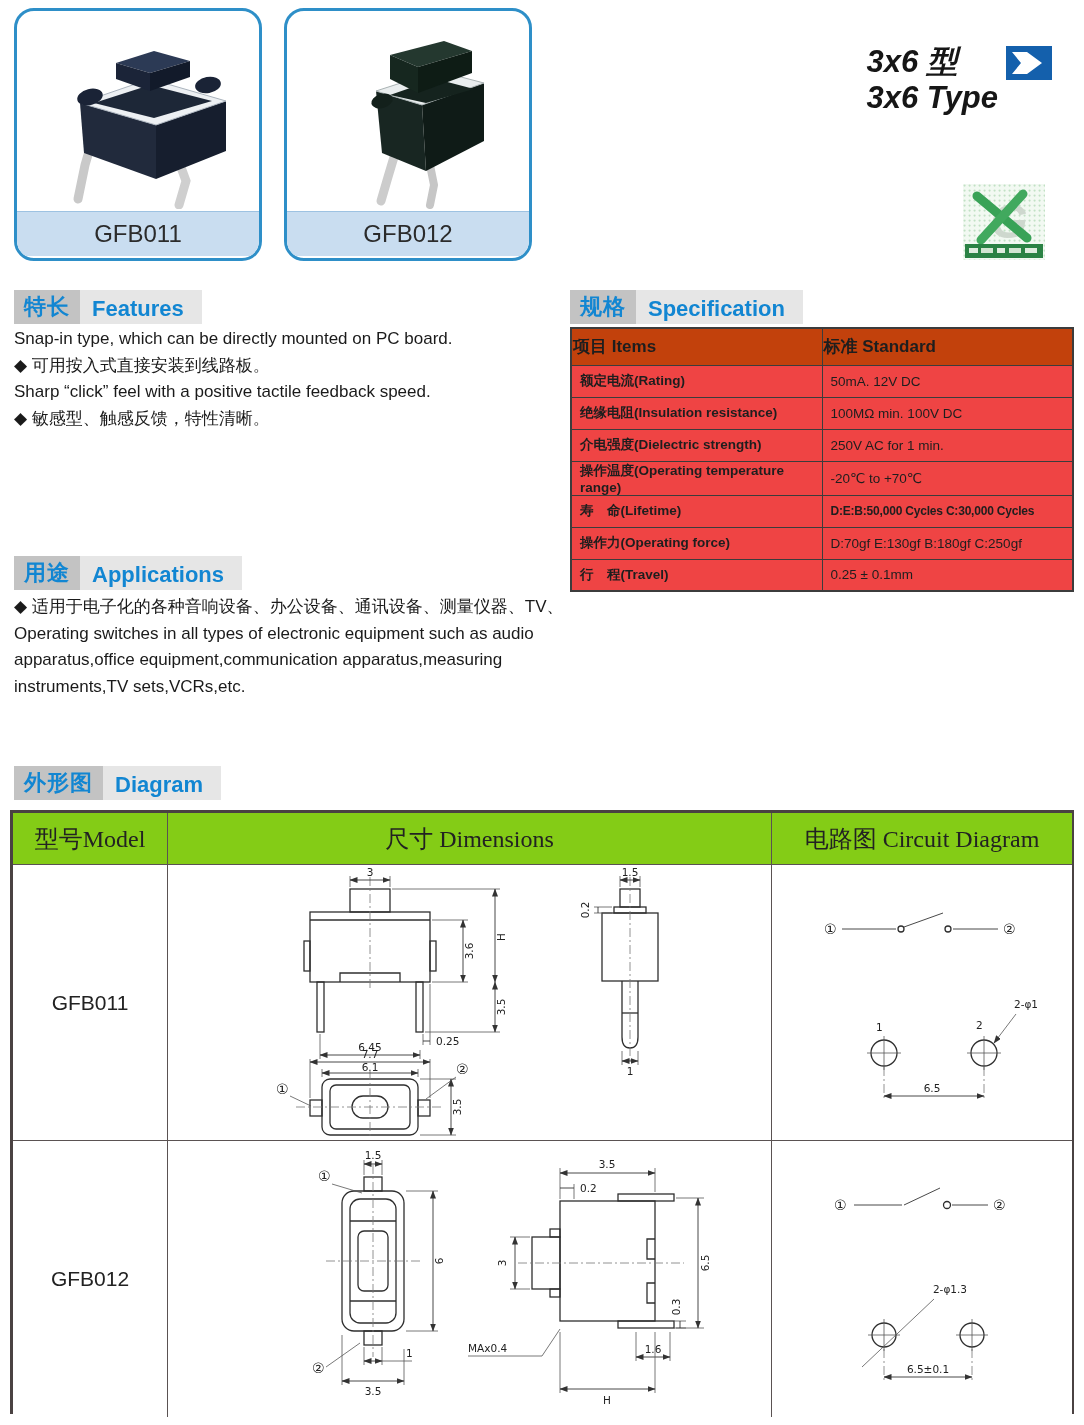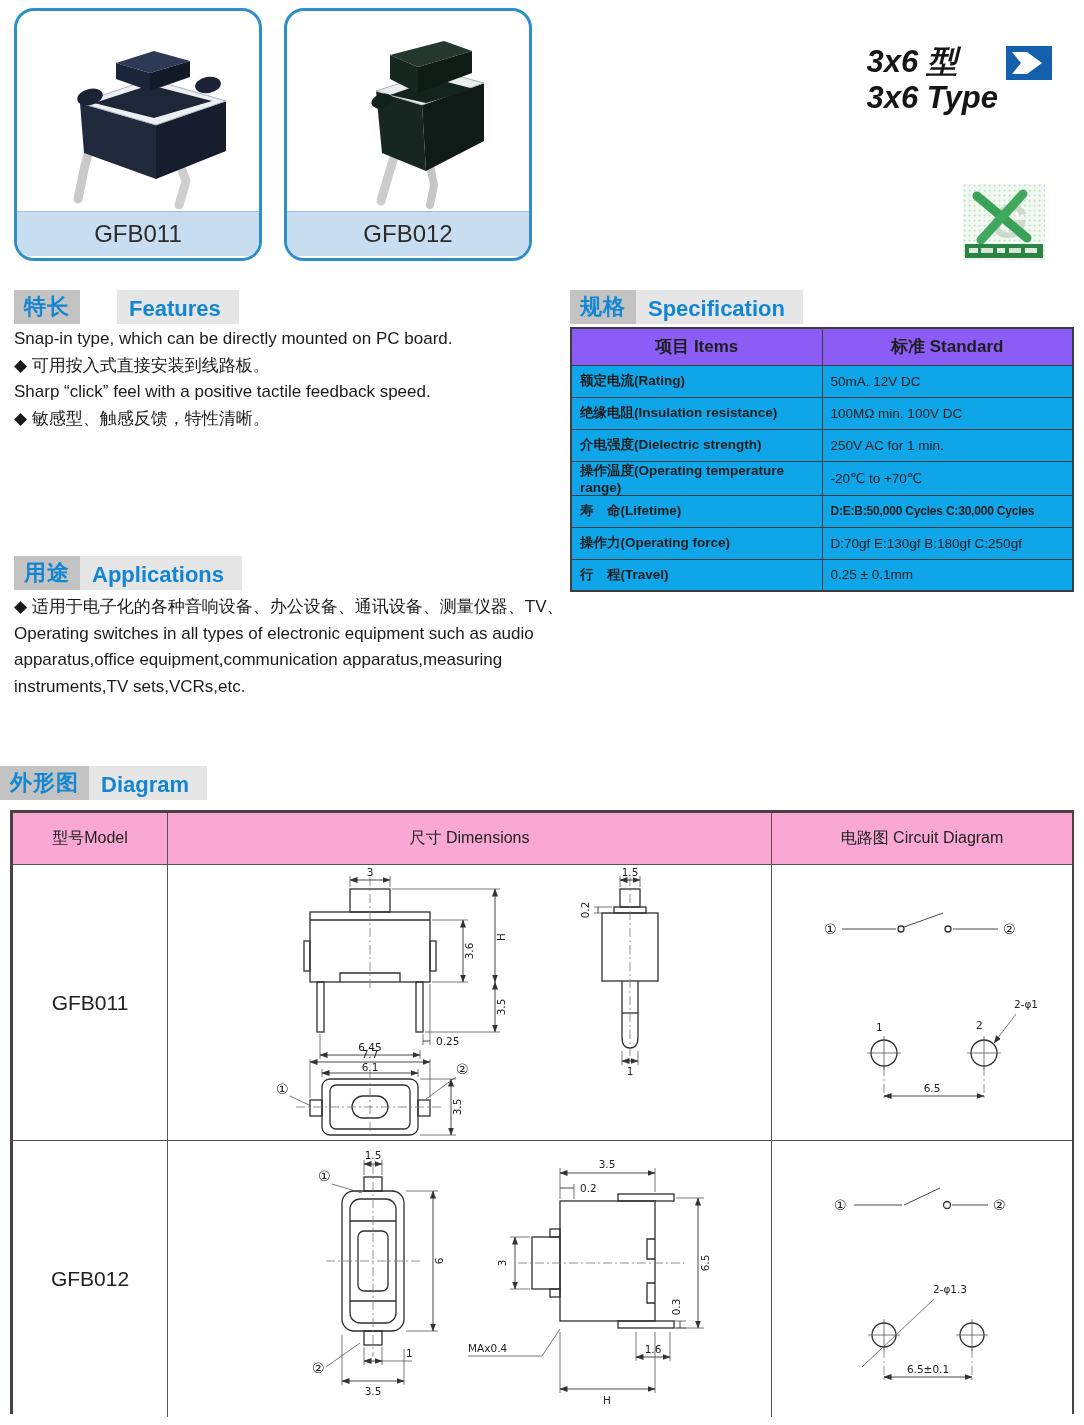--- a/index.html
+++ b/index.html
@@ -24,35 +24,35 @@
   .sec{position:absolute;display:flex;font-weight:bold;}
   .sec .cn{background:#c3c3c3;color:#1286d2;font-size:22px;padding:2px 10px;letter-spacing:1px;}
   .sec .en{background:#e6e6e6;color:#1286d2;font-size:22px;padding:6px 18px 2px 12px;}
 
   .bodytext{position:absolute;font-size:17px;line-height:26.5px;color:#1a1a1a;}
   .bodytext p{margin:0;}
 
   
   .spec{position:absolute;left:570px;top:327px;width:504px;border-collapse:collapse;table-layout:fixed;}
   .spec th,.spec td{border:1px solid #3c3c3c;box-sizing:border-box;}
-  .spec th{background:#8b5cf6;font-size:17px;font-weight:bold;height:37px;text-align:center;}
-  .spec td{background:#0ea5e9;height:32px;font-size:13.5px;padding:0 8px;}
+  .spec th{background:#c2410c;font-size:17px;font-weight:bold;height:37px;text-align:left;}
+  .spec td{background:#ef4444;height:32px;font-size:13.5px;padding:0 8px;}
   .spec td.item{width:287px;font-weight:bold;}
   .spec td.std{font-weight:normal;}
   .spec td.tight{font-size:12px;letter-spacing:-0.2px;font-weight:bold;}
   .spec{border:2px solid #3c3c3c;}
 
   
   .dgrid{position:absolute;left:10px;top:810px;width:1064px;height:604px;box-sizing:border-box;
          border:3px solid #4a4242;display:grid;grid-template-columns:155px 604px 1fr;
          grid-template-rows:52px 276px 276px;}
   .dcell{border-right:1.5px solid #5a5252;border-bottom:1.5px solid #5a5252;
          display:flex;align-items:center;justify-content:center;box-sizing:border-box;background:#fff;}
   .dcell.last-col{border-right:none;} .dcell.last-row{border-bottom:none;}
-  .dhead{background:#f9a8d4;font-size:16px;color:#222;}
+  .dhead{background:#84cc16;font-size:24px;color:#222;font-family:Liberation Serif, serif;}
   .dmodel{font-size:21px;color:#222;}
 
   
   .ol{stroke:#2f2f2f;stroke-width:1.3;fill:none;}
   .xl{stroke:#555;stroke-width:0.8;fill:none;}
   .dl{stroke:#333;stroke-width:0.9;fill:none;}
   .cl{stroke:#777;stroke-width:0.8;fill:none;stroke-dasharray:9,3,2,3;}
   .dim{font-family:"DejaVu Sans",sans-serif;font-size:10.5px;fill:#222;}
   .cnum{font-family:"DejaVu Sans",sans-serif;font-size:14px;fill:#222;}
 </style>
@@ -136,21 +136,21 @@
     <path d="M60,10 L18,56" stroke="#37a556" stroke-width="9" stroke-linecap="round"></path>
     <rect x="2" y="60" width="78" height="14" fill="#1f7c3a"></rect>
     <rect x="6" y="64" width="9" height="5" fill="#ddecdd"></rect>
     <rect x="18" y="64" width="12" height="5" fill="#cfe4cf"></rect>
     <rect x="34" y="64" width="8" height="5" fill="#ddecdd"></rect>
     <rect x="46" y="64" width="12" height="5" fill="#cfe4cf"></rect>
     <rect x="62" y="64" width="12" height="5" fill="#ddecdd"></rect>
   </svg>
 </div>
 
-<div class="sec" style="left:14px;top:290px;gap:37px;">
+<div class="sec" style="left:14px;top:290px;">
   <span class="cn">特长</span>
   <span class="en">Features</span>
 </div>
 <div class="bodytext" style="left:14px;top:326px;width:556px;">
   <p>Snap-in type, which can be directly mounted on PC board.</p>
   <p>◆ 可用按入式直接安装到线路板。</p>
   <p>Sharp “click” feel with a positive tactile feedback speed.</p>
   <p>◆ 敏感型、触感反馈，特性清晰。</p>
 </div>
 
@@ -199,21 +199,21 @@
   <span class="cn">用途</span>
   <span class="en">Applications</span>
 </div>
 <div class="bodytext" style="left:14px;top:594px;width:560px;">
   <p>◆ 适用于电子化的各种音响设备、办公设备、通讯设备、测量仪器、TV、</p>
   <p>Operating switches in all types of electronic equipment such as audio</p>
   <p>apparatus,office equipment,communication apparatus,measuring</p>
   <p>instruments,TV sets,VCRs,etc.</p>
 </div>
 
-<div class="sec" style="left:0;top:766px;text-align:center;">
+<div class="sec" style="left:14px;top:766px;text-align:center;">
   <span class="cn">外形图</span>
   <span class="en">Diagram</span>
 </div>
 
 <div class="dgrid">
   <div class="dcell dhead">型号Model</div>
   <div class="dcell dhead">尺寸 Dimensions</div>
   <div class="dcell dhead last-col">电路图 Circuit Diagram</div>
 
   <div class="dcell dmodel">GFB011</div>

